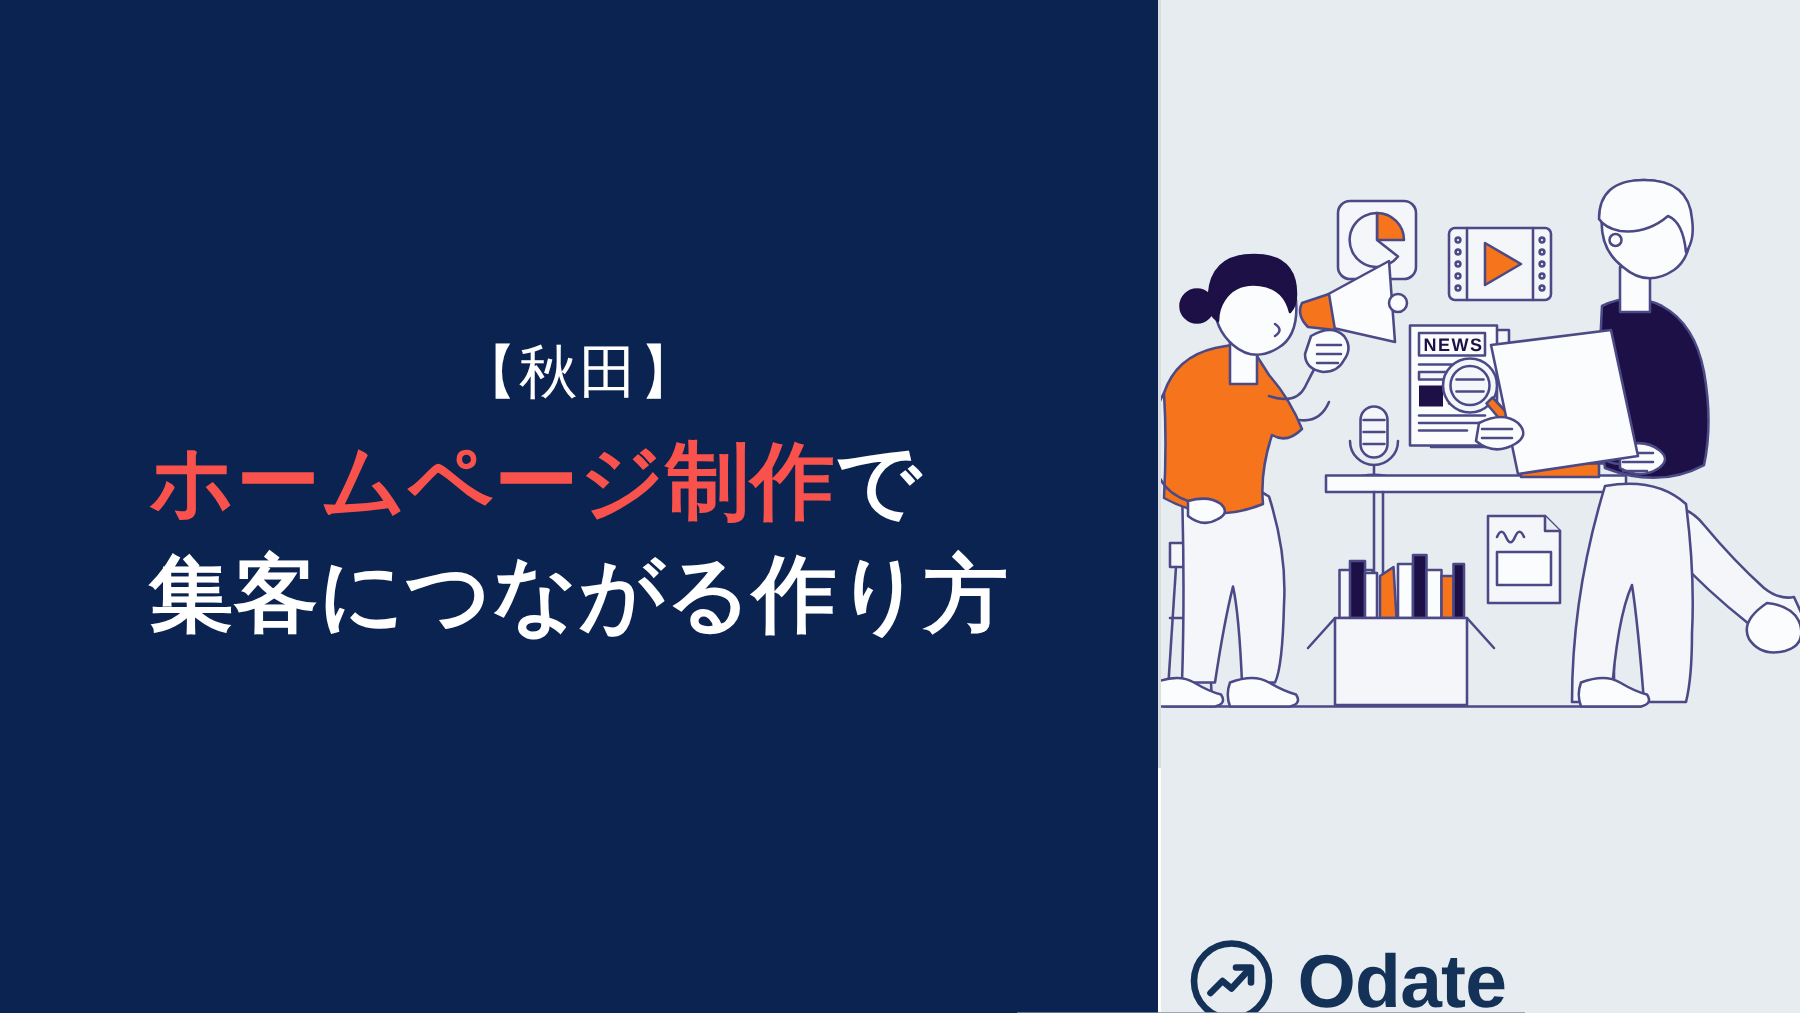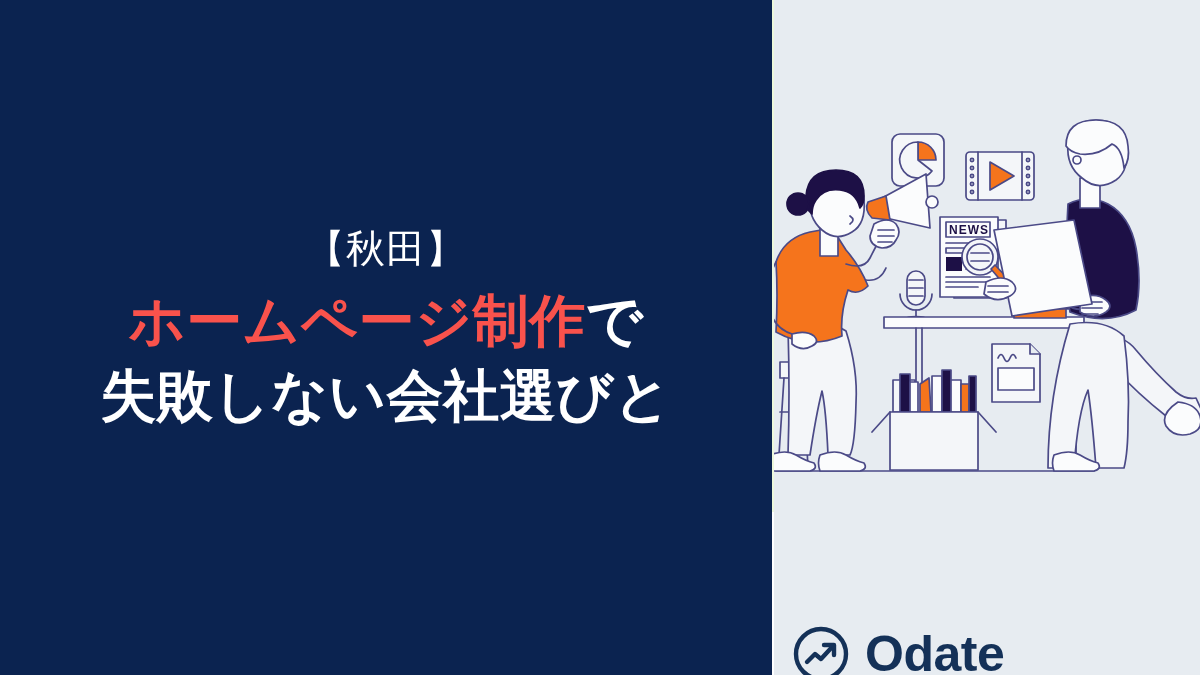--- a/index.html
+++ b/index.html
@@ -2,42 +2,41 @@
 <html><head>
 <meta charset="utf-8">
 <style>
   * { margin:0; padding:0; box-sizing:border-box; }
   html, body {
     width:1200px; height:675px; overflow:hidden;
     font-family:"Liberation Sans", sans-serif;
   }
   #eyecatch {
     position:relative; width:1200px; height:512px;
-    display:flex; background:#84cc16;
+    display:flex; background:#0f172a;
   }
 
   
   .left-panel {
     position:relative;
     width:772px; height:675px;
     background:#0b2350;
     display:flex; flex-direction:column;
     align-items:center; justify-content:center;
     padding-bottom:14px;
   }
   .prefecture {
     color:#ffffff;
     font-size:39px;
     font-weight:500;
     letter-spacing:1px;
     line-height:1.1;
     margin-bottom:14px;
   }
   .headline {
-    text-align:center;
     font-weight:700;
     font-size:56px;
     line-height:1.33;
     letter-spacing:0.5px;
     color:#ffffff;
   }
   .headline .ln { display:block; white-space:nowrap; }
   .hl-accent { color:#f9524c; }
   .hl-white  { color:#ffffff; }
 
@@ -69,21 +68,21 @@
 <body>
 
 <div id="eyecatch">
 
   <div class="left-panel">
 
     <div class="prefecture">【秋田】</div>
 
     <div class="headline">
       <span class="ln"><span class="hl-accent">ホームページ制作</span><span class="hl-white">で</span></span>
-      <span class="ln hl-white">失敗しない会社選びと</span>
+      <span class="ln hl-white">集客につながる作り方</span>
     </div>
 
   </div>
 
   <div class="divider"></div>
 
   <div class="right-panel">
 
     <svg class="illus" viewBox="0 0 426 378">
       <g fill="none" stroke="#4b4a87" stroke-width="1.7" stroke-linecap="round" stroke-linejoin="round">

